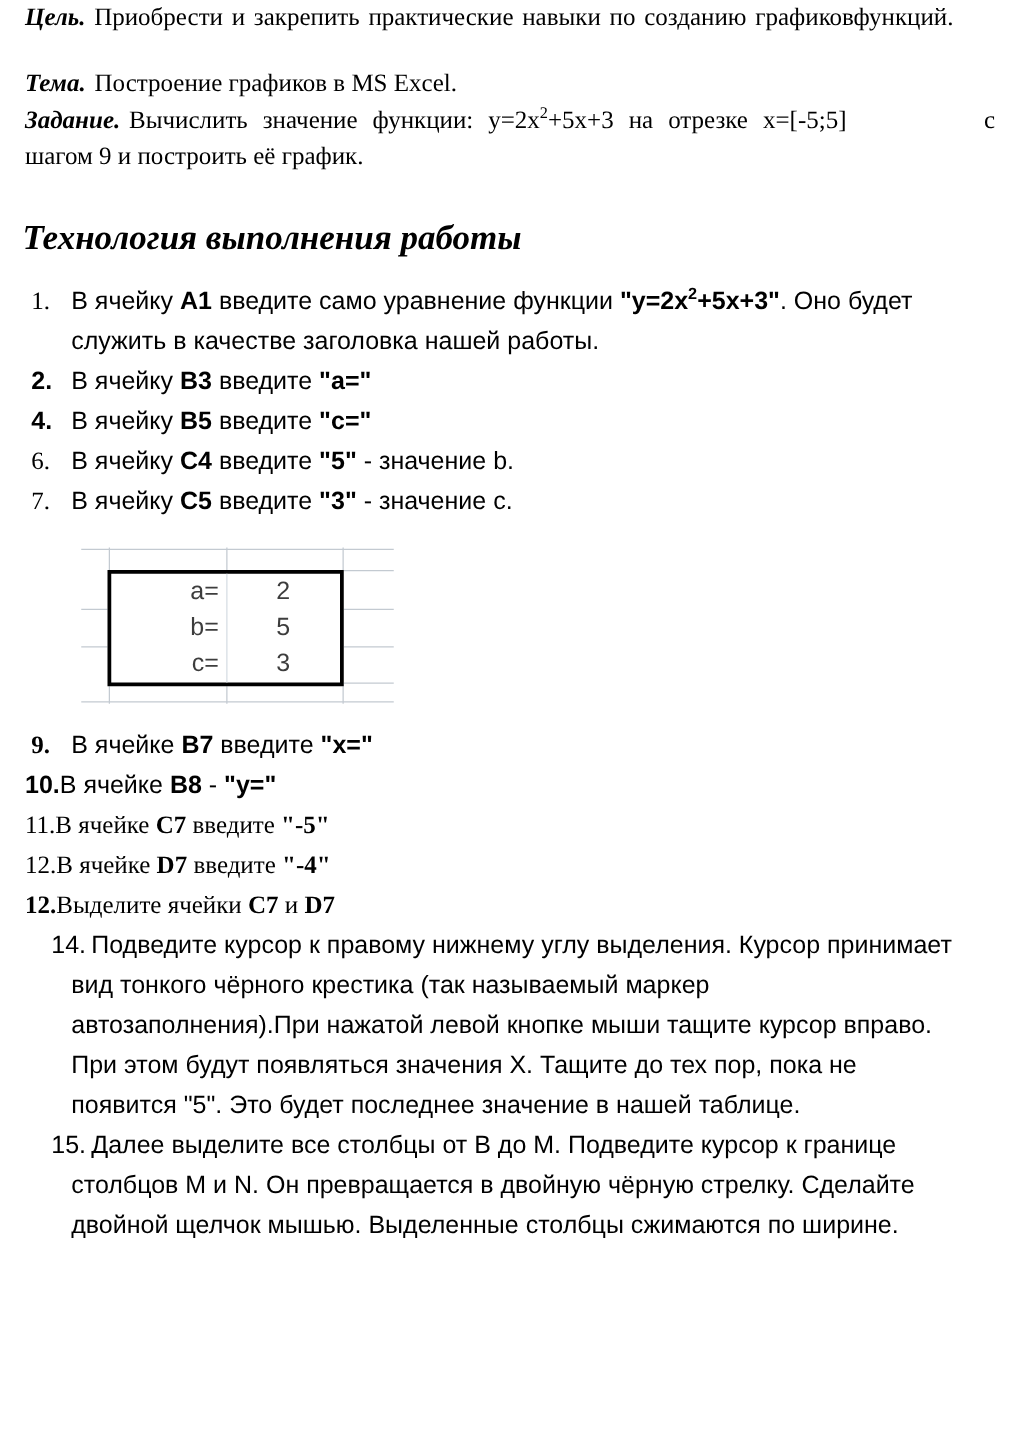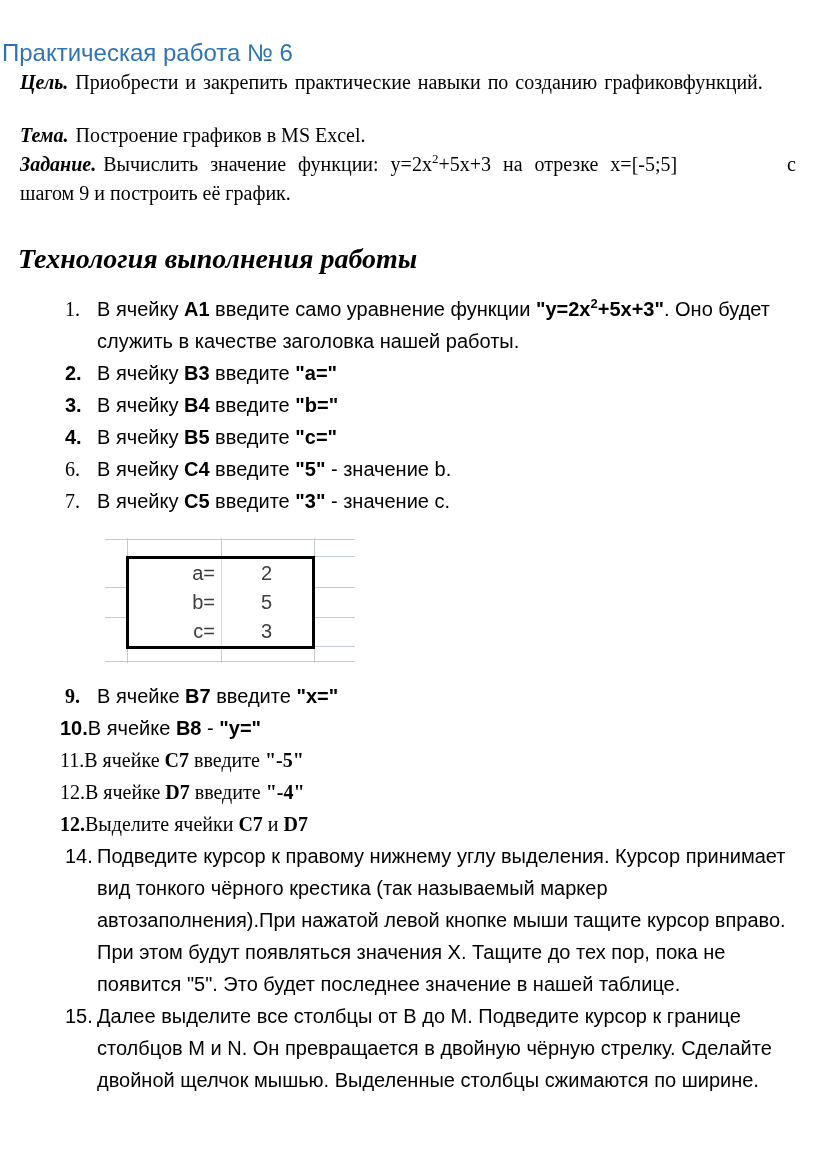--- a/index.html
+++ b/index.html
@@ -18,31 +18,31 @@
   .spread{word-spacing:2px;}
   .jline{display:flex;align-items:flex-start;}
   .jline .main{word-spacing:7px;}
   .jline .tail{margin-left:auto;padding-right:4px;}
   sup{font-size:13px;line-height:0;}
 
   
   .section-h{margin:37px 0 21px 18px;font-style:italic;font-size:28px;line-height:27px;}
 
   
-  .ilist{margin:0 16px 0 0;padding-left:40px;}
+  .ilist{margin:0 16px 0 0;}
   .li{padding-left:57px;text-indent:-32px;font-size:20px;line-height:32px;}
   .li.tight{padding-left:53px;text-indent:-33px;}
   .f-sans{font-family:"Liberation Sans",sans-serif;}
   .f-serif{font-family:"Liberation Serif",serif;}
   .num{display:inline-block;text-indent:0;min-width:32px;}
   .li.tight .num{min-width:0;}
   .n-serif{font-family:"Liberation Serif",serif;font-weight:400;}
   .n-serif-b{font-family:"Liberation Serif",serif;font-weight:700;}
   .n-sans-b{font-family:"Liberation Sans",sans-serif;font-weight:700;}
-  .n-sans{font-family:"Liberation Sans",sans-serif;font-weight:400;}
+  .n-sans{font-family:"Liberation Sans",sans-serif;font-weight:400;margin-left:16px;}
   .b{font-weight:bold;}
 
   
   .figure{position:relative;margin:14px 0 6px 58px;width:272px;height:143px;}
   .gl{position:absolute;background:#c3cad1;}
   .gv{width:1px;top:7px;height:125px;}
   .gv1{left:29px;} .gv2{left:123px;} .gv3{left:216px;}
   .gh{height:1px;left:7px;width:250px;}
   .gh1{top:8px;} .gh2{top:56px;} .gh3{top:86px;} .gh4{top:130px;}
   .ghs{height:1px;left:217px;width:40px;}
@@ -53,40 +53,38 @@
   .xrow{display:flex;height:29px;font-family:"Liberation Sans",sans-serif;
         font-size:20px;line-height:29px;color:#3d3d3d;}
   .xlabel{width:92px;text-align:right;padding-right:6px;box-sizing:border-box;}
   .xvalue{width:91px;text-align:center;}
 </style>
 </head>
 <body>
 
 <div class="page">
 
-  <h1 class="title" style="color: rgb(46, 116, 181);">Практическая работа № 6</h1>
 
   <p class="p-intro spread"><span class="lead">Цель.</span><span>Приобрести и закрепить практические навыки по созданию графиковфункций.</span></p>
 
   <p class="p-intro first"><span class="lead">Тема.</span><span>Построение графиков в MS Excel.</span></p>
 
   <div class="p-intro">
     <div class="jline">
       <span class="main"><span class="lead">Задание.</span><span>Вычислить значение функции: y=2x</span><sup>2</sup><span>+5x+3 на отрезке x=[-5;5]</span></span>
       <span class="tail">с</span>
     </div>
     <div>шагом 9 и построить её график.</div>
   </div>
 
   <h2 class="section-h">Технология выполнения работы</h2>
 
   <div class="ilist">
       <div class="li f-sans"><span class="num n-serif">1.</span><span>В ячейку </span><span class="b">А1</span><span> введите само уравнение функции </span><span class="b">"y=2x</span><sup class="b">2</sup><span class="b">+5x+3"</span><span>. Оно будет</span><br><span>служить в качестве заголовка нашей работы.</span></div>
       <div class="li f-sans"><span class="num n-sans-b">2.</span><span>В ячейку </span><span class="b">В3</span><span> введите </span><span class="b">"a="</span></div>
-      <div class="li f-sans"><span class="num n-sans-b">3.</span><span>В ячейку </span><span class="b">В4</span><span> введите </span><span class="b">"b="</span></div>
       <div class="li f-sans"><span class="num n-sans-b">4.</span><span>В ячейку </span><span class="b">В5</span><span> введите </span><span class="b">"c="</span></div>
       <div class="li f-sans"><span class="num n-serif">6.</span><span>В ячейку </span><span class="b">С4</span><span> введите </span><span class="b">"5"</span><span> - значение b.</span></div>
       <div class="li f-sans"><span class="num n-serif">7.</span><span>В ячейку </span><span class="b">С5</span><span> введите </span><span class="b">"3"</span><span> - значение c.</span></div>
       <div class="figure">
         <div class="gl gv gv1"></div>
         <div class="gl gv gv2"></div>
         <div class="gl gv gv3"></div>
         <div class="gl gh gh1"></div>
         <div class="gl gh gh2"></div>
         <div class="gl gh gh3"></div>

